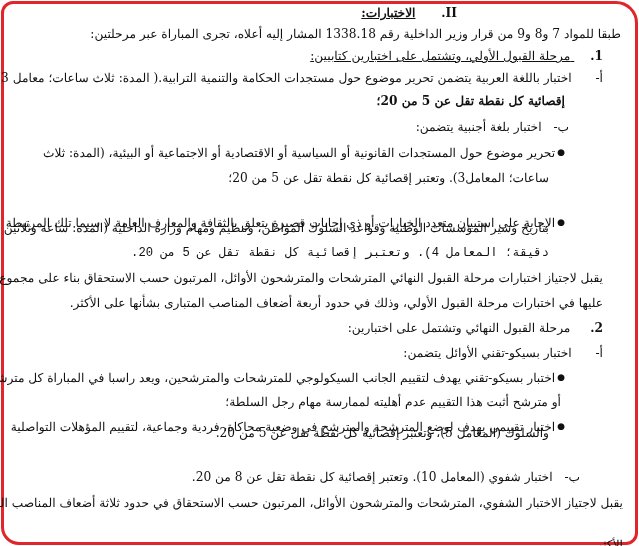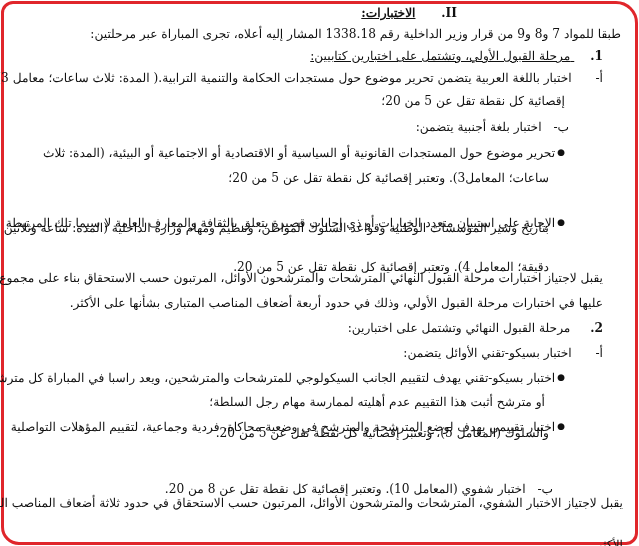--- a/index.html
+++ b/index.html
@@ -70,62 +70,62 @@
 
   <div class="line" style="top:50px; right:26px;text-decoration:underline;">
     <span class="num" style="margin-left:16px;">1.</span>
     <span>مرحلة القبول الأولي، وتشتمل على اختبارين كتابيين:</span>
   </div>
 
   <div class="line" style="top:72px; right:26px;">
     <span style="margin-left:20px;">أ-</span>
     <span>اختبار باللغة العربية يتضمن تحرير موضوع حول مستجدات الحكامة والتنمية الترابية.( المدة: ثلاث ساعات؛ معامل 3). وتعتبر</span>
   </div>
-  <div class="line" style="top:95px; right:64px;">إقصائية كل نقطة تقل عن 5 من 20؛</div>
+  <div class="line" style="top:95px; right:64px;font-weight:bold;">إقصائية كل نقطة تقل عن 5 من 20؛</div>
 
   <div class="line" style="top:121px; right:60px;">
     <span style="margin-left:8px;">ب-</span>
     <span>اختبار بلغة أجنبية يتضمن:</span>
   </div>
 
   <div class="line" style="top:147px; right:64px;">
     <span class="bullet">●</span><span>تحرير موضوع حول المستجدات القانونية أو السياسية أو الاقتصادية أو الاجتماعية أو البيئية، (المدة: ثلاث</span>
   </div>
   <div class="line" style="top:172px; right:80px;">ساعات؛ المعامل3). وتعتبر إقصائية كل نقطة تقل عن 5 من 20؛</div>
 
   <div class="line" style="top:197px; right:64px;margin-top:20px;">
     <span class="bullet">●</span><span>الإجابة على استبيان متعدد الخيارات أو ذي إجابات قصيرة يتعلق بالثقافة والمعارف العامة لا سيما تلك المرتبطة</span>
   </div>
   <div class="line" style="top:222px; right:80px;">بتاريخ وسير المؤسسات الوطنية وقواعد السلوك المواطن، وتنظيم ومهام وزارة الداخلية (المدة: ساعة وثلاثين</div>
-  <div class="line" style="top:261px; right:80px;">دقيقة؛ المعامل 4). وتعتبر إقصائية كل نقطة تقل عن 5 من 20.</div>
+  <div class="line" style="top:247px; right:80px;font-family:Liberation Mono, monospace;">دقيقة؛ المعامل 4). وتعتبر إقصائية كل نقطة تقل عن 5 من 20.</div>
 
   <div class="line" style="top:272px; right:26px;">يقبل لاجتياز اختبارات مرحلة القبول النهائي المترشحات والمترشحون الأوائل، المرتبون حسب الاستحقاق بناء على مجموع النقط المحصل</div>
   <div class="line" style="top:297px; right:26px;">عليها في اختبارات مرحلة القبول الأولي، وذلك في حدود أربعة أضعاف المناصب المتبارى بشأنها على الأكثر.</div>
 
   <div class="line" style="top:322px; right:26px;">
     <span class="num" style="margin-left:16px;">2.</span>
     <span>مرحلة القبول النهائي وتشتمل على اختبارين:</span>
   </div>
 
   <div class="line" style="top:347px; right:26px;">
     <span style="margin-left:20px;">أ-</span>
     <span>اختبار بسيكو-تقني الأوائل يتضمن:</span>
   </div>
 
   <div class="line" style="top:372px; right:64px;">
     <span class="bullet">●</span><span>اختبار بسيكو-تقني يهدف لتقييم الجانب السيكولوجي للمترشحات والمترشحين، ويعد راسبا في المباراة كل مترشحة</span>
   </div>
-  <div class="line" style="top:396px; right:84px;margin-left:40px;">أو مترشح أثبت هذا التقييم عدم أهليته لممارسة مهام رجل السلطة؛</div>
+  <div class="line" style="top:396px; right:68px;margin-left:40px;">أو مترشح أثبت هذا التقييم عدم أهليته لممارسة مهام رجل السلطة؛</div>
 
   <div class="line" style="top:421px; right:64px;">
     <span class="bullet">●</span><span>اختبار تقييمي يهدف لوضع المترشحة والمترشح في وضعية محاكاة، فردية وجماعية، لتقييم المؤهلات التواصلية</span>
   </div>
   <div class="line" style="top:427px; right:80px;">والسلوك (المعامل 5)، وتعتبر إقصائية كل نقطة تقل عن 5 من 20.</div>
 
-  <div class="line" style="top:471px; right:76px;margin-top:12px;">
+  <div class="line" style="top:471px; right:49px;">
     <span style="margin-left:8px;">ب-</span>
     <span>اختبار شفوي (المعامل 10). وتعتبر إقصائية كل نقطة تقل عن 8 من 20.</span>
   </div>
 
   <div class="line" style="top:497px; right:6px;">يقبل لاجتياز الاختبار الشفوي، المترشحات والمترشحون الأوائل، المرتبون حسب الاستحقاق في حدود ثلاثة أضعاف المناصب المتبارى بشأنها على</div>
   <div class="line" style="top:539px; right:6px;">الأكثر.</div>
 
 </div>
 
 </body></html>

